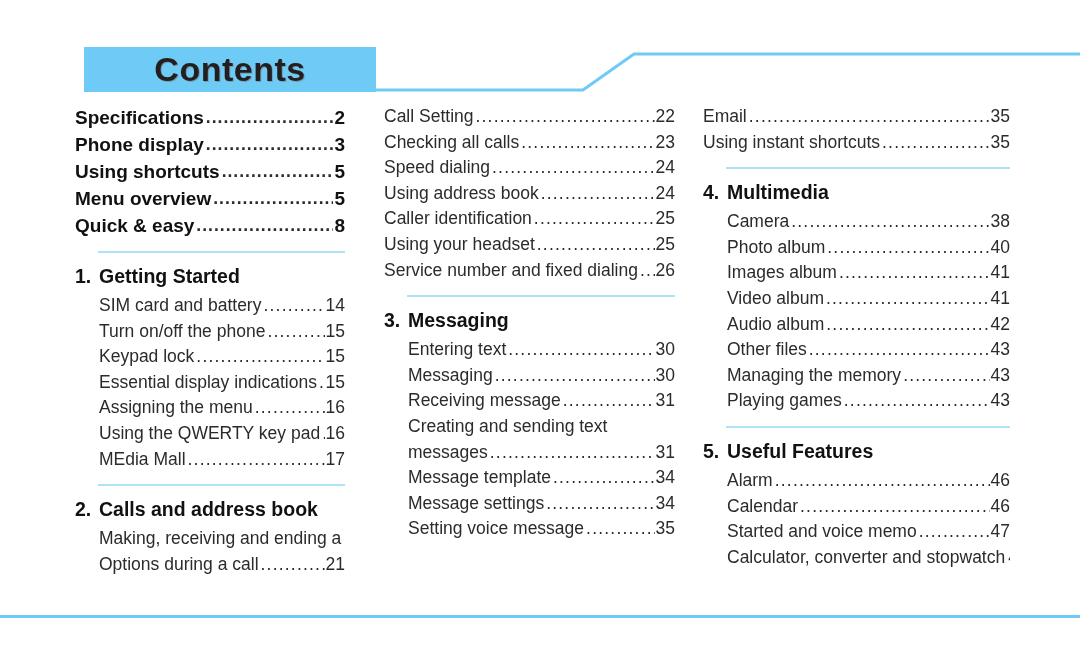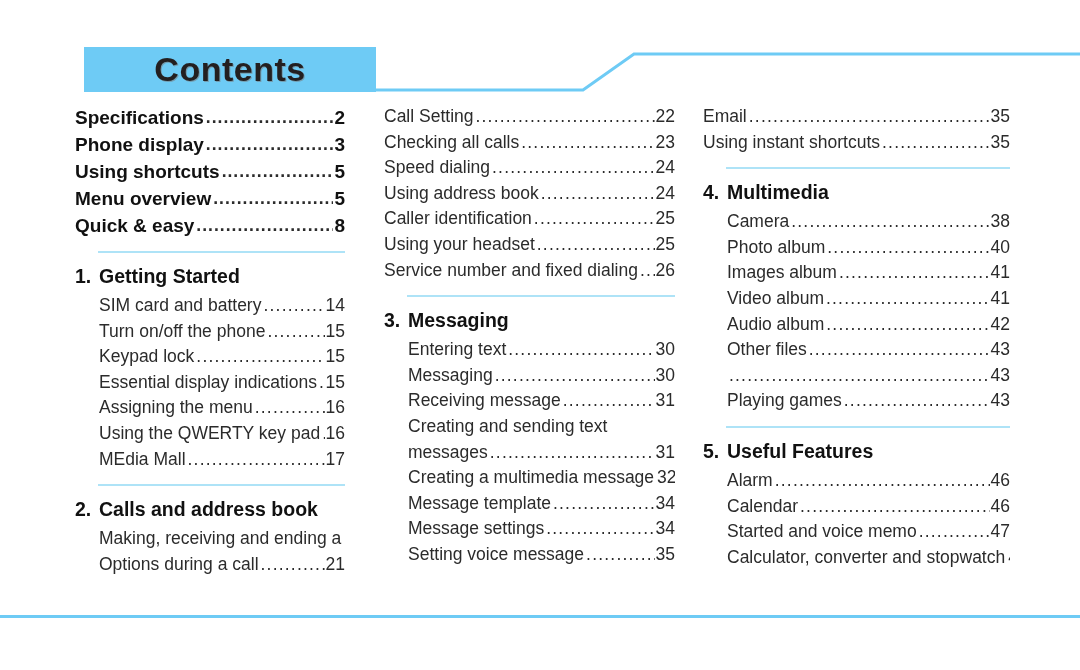--- a/index.html
+++ b/index.html
@@ -306,25 +306,20 @@
         </div>
         <div class="entry nodots">
           <span class="etitle">Creating and sending text</span>
         </div>
         <div class="entry">
           <span class="etitle">messages </span>
           <span class="leader">.........................................................................................................</span>
           <span class="epage">31</span>
         </div>
         <div class="entry">
-          <span class="etitle">Creating a multimedia message</span>
-          <span class="leader">.........................................................................................................</span>
-          <span class="epage">32</span>
-        </div>
-        <div class="entry">
           <span class="etitle">Message template </span>
           <span class="leader">.........................................................................................................</span>
           <span class="epage">34</span>
         </div>
         <div class="entry">
           <span class="etitle">Message settings  </span>
           <span class="leader">.........................................................................................................</span>
           <span class="epage">34</span>
         </div>
         <div class="entry">
@@ -377,20 +372,21 @@
           <span class="etitle">Audio album </span>
           <span class="leader">.........................................................................................................</span>
           <span class="epage">42</span>
         </div>
         <div class="entry">
           <span class="etitle">Other files </span>
           <span class="leader">.........................................................................................................</span>
           <span class="epage">43</span>
         </div>
         <div class="entry">
+          <span class="etitle">Managing the memory  </span>
           <span class="leader">.........................................................................................................</span>
           <span class="epage">43</span>
         </div>
         <div class="entry">
           <span class="etitle">Playing games </span>
           <span class="leader">.........................................................................................................</span>
           <span class="epage">43</span>
         </div>
       </div>
       <div class="sec-rule"></div>

